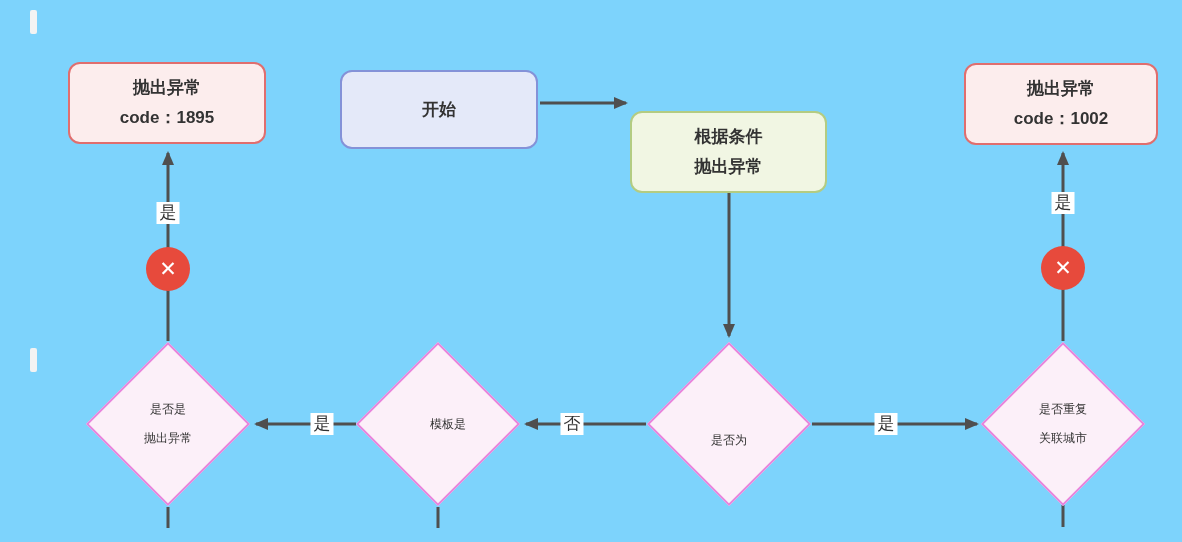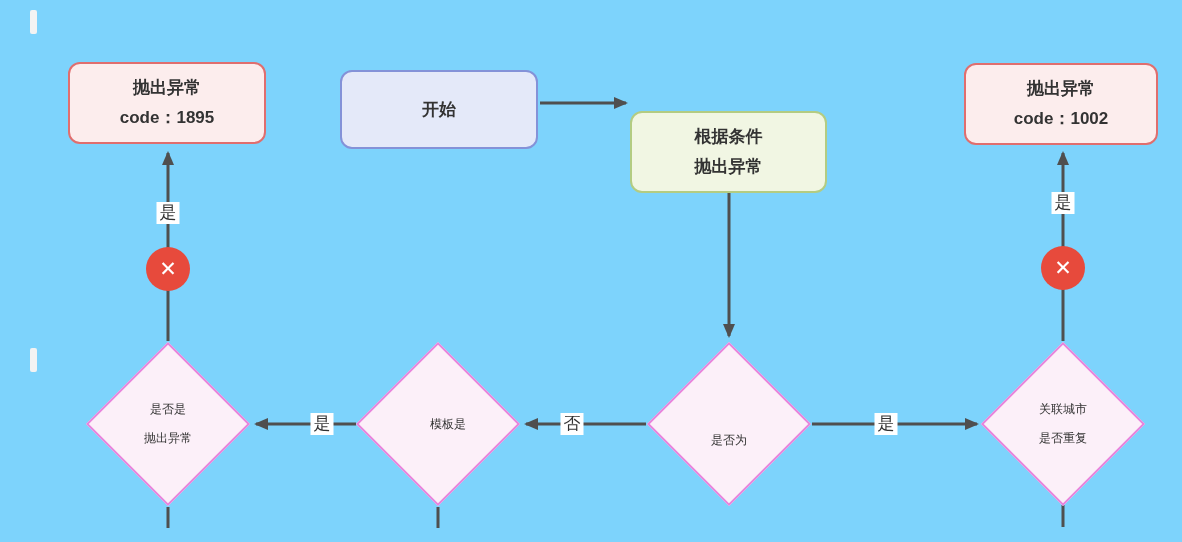--- a/index.html
+++ b/index.html
@@ -103,22 +103,22 @@
     <div>模板是</div>
   </div>
 
   <div class="diamond" style="left:671px;top:366px;"></div>
   <div class="diamond-label" style="left:729px;top:440px;">
     <div>是否为</div>
   </div>
 
   <div class="diamond" style="left:1005px;top:366px;"></div>
   <div class="diamond-label" style="left:1063px;top:424px;">
+    <div>是否重复</div>
     <div>关联城市</div>
-    <div>是否重复</div>
   </div>
 
   <div class="edge-label" style="left:168px;top:213px;">是</div>
   <div class="edge-label" style="left:322px;top:424px;">是</div>
   <div class="edge-label" style="left:572px;top:424px;">否</div>
   <div class="edge-label" style="left:886px;top:424px;">是</div>
   <div class="edge-label" style="left:1063px;top:203px;">是</div>
 
   <div class="error-badge" style="left:168px;top:269px;">✕</div>
   <div class="error-badge" style="left:1063px;top:268px;">✕</div>

